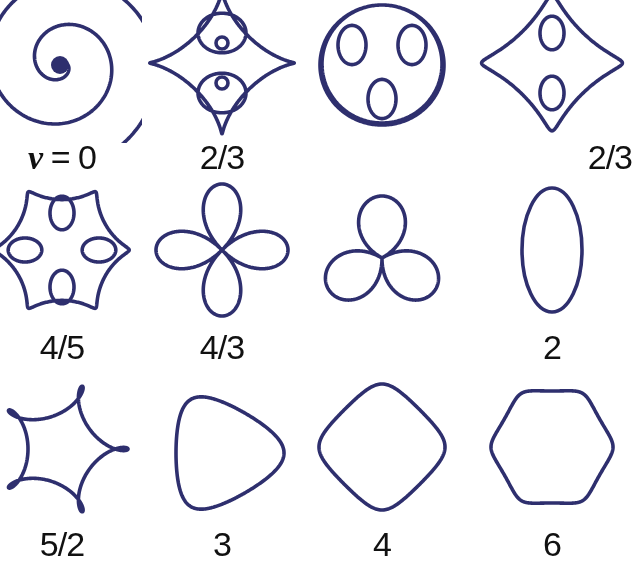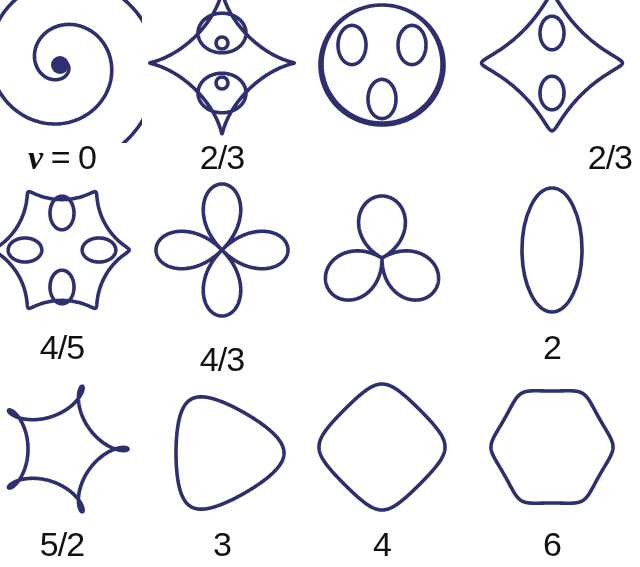--- a/index.html
+++ b/index.html
@@ -40,21 +40,21 @@
     <div class="cell" style="left: -18px; top: 170px; height: 200px;">
       <svg width="160" height="160">
         <path d="M147.20 80.00L147.19 80.18L147.14 80.35L147.07 80.53L146.96 80.72L146.83 80.90L146.67 81.10L146.48 81.30L146.27 81.50L146.02 81.72L145.75 81.95L145.46 82.18L145.13 82.43L144.78 82.69L144.41 82.97L144.02 83.26L143.60 83.56L143.16 83.88L142.70 84.22L142.21 84.58L141.72 84.95L141.20 85.34L140.66 85.75L140.11 86.18L139.55 86.63L138.97 87.10L138.38 87.60L137.78 88.11L137.17 88.64L136.55 89.20L135.92 89.77L135.29 90.37L134.65 90.98L134.01 91.62L133.37 92.28L132.72 92.96L132.08 93.66L131.43 94.37L130.79 95.11L130.15 95.87L129.52 96.64L128.89 97.43L128.27 98.24L127.65 99.06L127.05 99.90L126.45 100.75L125.87 101.62L125.29 102.50L124.73 103.39L124.18 104.29L123.65 105.20L123.13 106.12L122.62 107.04L122.13 107.97L121.66 108.91L121.20 109.85L120.76 110.79L120.34 111.74L119.93 112.68L119.54 113.62L119.17 114.56L118.82 115.50L118.48 116.43L118.16 117.35L117.86 118.27L117.58 119.18L117.32 120.08L117.07 120.96L116.84 121.84L116.62 122.70L116.42 123.54L116.24 124.38L116.07 125.19L115.91 125.98L115.77 126.76L115.64 127.52L115.52 128.25L115.41 128.97L115.31 129.66L115.23 130.33L115.14 130.97L115.07 131.59L115.00 132.19L114.94 132.75L114.88 133.30L114.83 133.81L114.78 134.30L114.72 134.76L114.67 135.19L114.62 135.59L114.56 135.97L114.50 136.32L114.44 136.64L114.36 136.93L114.29 137.19L114.20 137.43L114.10 137.64L114.00 137.82L113.88 137.97L113.75 138.10L113.60 138.20L113.44 138.27L113.26 138.32L113.07 138.35L112.86 138.35L112.63 138.33L112.39 138.29L112.12 138.23L111.83 138.14L111.52 138.04L111.19 137.92L110.84 137.78L110.46 137.62L110.06 137.45L109.63 137.27L109.19 137.07L108.71 136.86L108.21 136.64L107.69 136.41L107.14 136.17L106.57 135.92L105.97 135.67L105.35 135.41L104.70 135.15L104.03 134.89L103.33 134.62L102.61 134.36L101.87 134.09L101.10 133.83L100.31 133.57L99.50 133.32L98.67 133.06L97.81 132.82L96.94 132.58L96.05 132.36L95.14 132.14L94.21 131.93L93.27 131.73L92.31 131.54L91.33 131.37L90.35 131.20L89.35 131.05L88.34 130.92L87.32 130.80L86.29 130.70L85.25 130.61L84.21 130.53L83.16 130.47L82.11 130.43L81.06 130.41L80.00 130.40L78.94 130.41L77.89 130.43L76.84 130.47L75.79 130.53L74.75 130.61L73.71 130.70L72.68 130.80L71.66 130.92L70.65 131.05L69.65 131.20L68.67 131.37L67.69 131.54L66.73 131.73L65.79 131.93L64.86 132.14L63.95 132.36L63.06 132.58L62.19 132.82L61.33 133.06L60.50 133.32L59.69 133.57L58.90 133.83L58.13 134.09L57.39 134.36L56.67 134.62L55.97 134.89L55.30 135.15L54.65 135.41L54.03 135.67L53.43 135.92L52.86 136.17L52.31 136.41L51.79 136.64L51.29 136.86L50.81 137.07L50.37 137.27L49.94 137.45L49.54 137.62L49.16 137.78L48.81 137.92L48.48 138.04L48.17 138.14L47.88 138.23L47.61 138.29L47.37 138.33L47.14 138.35L46.93 138.35L46.74 138.32L46.56 138.27L46.40 138.20L46.25 138.10L46.12 137.97L46.00 137.82L45.90 137.64L45.80 137.43L45.71 137.19L45.64 136.93L45.56 136.64L45.50 136.32L45.44 135.97L45.38 135.59L45.33 135.19L45.28 134.76L45.22 134.30L45.17 133.81L45.12 133.30L45.06 132.75L45.00 132.19L44.93 131.59L44.86 130.97L44.77 130.33L44.69 129.66L44.59 128.97L44.48 128.25L44.36 127.52L44.23 126.76L44.09 125.98L43.93 125.19L43.76 124.38L43.58 123.54L43.38 122.70L43.16 121.84L42.93 120.96L42.68 120.08L42.42 119.18L42.14 118.27L41.84 117.35L41.52 116.43L41.18 115.50L40.83 114.56L40.46 113.62L40.07 112.68L39.66 111.74L39.24 110.79L38.80 109.85L38.34 108.91L37.87 107.97L37.38 107.04L36.87 106.12L36.35 105.20L35.82 104.29L35.27 103.39L34.71 102.50L34.13 101.62L33.55 100.75L32.95 99.90L32.35 99.06L31.73 98.24L31.11 97.43L30.48 96.64L29.85 95.87L29.21 95.11L28.57 94.37L27.92 93.66L27.28 92.96L26.63 92.28L25.99 91.62L25.35 90.98L24.71 90.37L24.08 89.77L23.45 89.20L22.83 88.64L22.22 88.11L21.62 87.60L21.03 87.10L20.45 86.63L19.89 86.18L19.34 85.75L18.80 85.34L18.28 84.95L17.79 84.58L17.30 84.22L16.84 83.88L16.40 83.56L15.98 83.26L15.59 82.97L15.22 82.69L14.87 82.43L14.54 82.18L14.25 81.95L13.98 81.72L13.73 81.50L13.52 81.30L13.33 81.10L13.17 80.90L13.04 80.72L12.93 80.53L12.86 80.35L12.81 80.18L12.80 80.00L12.81 79.82L12.86 79.65L12.93 79.47L13.04 79.28L13.17 79.10L13.33 78.90L13.52 78.70L13.73 78.50L13.98 78.28L14.25 78.05L14.54 77.82L14.87 77.57L15.22 77.31L15.59 77.03L15.98 76.74L16.40 76.44L16.84 76.12L17.30 75.78L17.79 75.42L18.28 75.05L18.80 74.66L19.34 74.25L19.89 73.82L20.45 73.37L21.03 72.90L21.62 72.40L22.22 71.89L22.83 71.36L23.45 70.80L24.08 70.23L24.71 69.63L25.35 69.02L25.99 68.38L26.63 67.72L27.28 67.04L27.92 66.34L28.57 65.63L29.21 64.89L29.85 64.13L30.48 63.36L31.11 62.57L31.73 61.76L32.35 60.94L32.95 60.10L33.55 59.25L34.13 58.38L34.71 57.50L35.27 56.61L35.82 55.71L36.35 54.80L36.87 53.88L37.38 52.96L37.87 52.03L38.34 51.09L38.80 50.15L39.24 49.21L39.66 48.26L40.07 47.32L40.46 46.38L40.83 45.44L41.18 44.50L41.52 43.57L41.84 42.65L42.14 41.73L42.42 40.82L42.68 39.92L42.93 39.04L43.16 38.16L43.38 37.30L43.58 36.46L43.76 35.62L43.93 34.81L44.09 34.02L44.23 33.24L44.36 32.48L44.48 31.75L44.59 31.03L44.69 30.34L44.77 29.67L44.86 29.03L44.93 28.41L45.00 27.81L45.06 27.25L45.12 26.70L45.17 26.19L45.22 25.70L45.28 25.24L45.33 24.81L45.38 24.41L45.44 24.03L45.50 23.68L45.56 23.36L45.64 23.07L45.71 22.81L45.80 22.57L45.90 22.36L46.00 22.18L46.12 22.03L46.25 21.90L46.40 21.80L46.56 21.73L46.74 21.68L46.93 21.65L47.14 21.65L47.37 21.67L47.61 21.71L47.88 21.77L48.17 21.86L48.48 21.96L48.81 22.08L49.16 22.22L49.54 22.38L49.94 22.55L50.37 22.73L50.81 22.93L51.29 23.14L51.79 23.36L52.31 23.59L52.86 23.83L53.43 24.08L54.03 24.33L54.65 24.59L55.30 24.85L55.97 25.11L56.67 25.38L57.39 25.64L58.13 25.91L58.90 26.17L59.69 26.43L60.50 26.68L61.33 26.94L62.19 27.18L63.06 27.42L63.95 27.64L64.86 27.86L65.79 28.07L66.73 28.27L67.69 28.46L68.67 28.63L69.65 28.80L70.65 28.95L71.66 29.08L72.68 29.20L73.71 29.30L74.75 29.39L75.79 29.47L76.84 29.53L77.89 29.57L78.94 29.59L80.00 29.60L81.06 29.59L82.11 29.57L83.16 29.53L84.21 29.47L85.25 29.39L86.29 29.30L87.32 29.20L88.34 29.08L89.35 28.95L90.35 28.80L91.33 28.63L92.31 28.46L93.27 28.27L94.21 28.07L95.14 27.86L96.05 27.64L96.94 27.42L97.81 27.18L98.67 26.94L99.50 26.68L100.31 26.43L101.10 26.17L101.87 25.91L102.61 25.64L103.33 25.38L104.03 25.11L104.70 24.85L105.35 24.59L105.97 24.33L106.57 24.08L107.14 23.83L107.69 23.59L108.21 23.36L108.71 23.14L109.19 22.93L109.63 22.73L110.06 22.55L110.46 22.38L110.84 22.22L111.19 22.08L111.52 21.96L111.83 21.86L112.12 21.77L112.39 21.71L112.63 21.67L112.86 21.65L113.07 21.65L113.26 21.68L113.44 21.73L113.60 21.80L113.75 21.90L113.88 22.03L114.00 22.18L114.10 22.36L114.20 22.57L114.29 22.81L114.36 23.07L114.44 23.36L114.50 23.68L114.56 24.03L114.62 24.41L114.67 24.81L114.72 25.24L114.78 25.70L114.83 26.19L114.88 26.70L114.94 27.25L115.00 27.81L115.07 28.41L115.14 29.03L115.23 29.67L115.31 30.34L115.41 31.03L115.52 31.75L115.64 32.48L115.77 33.24L115.91 34.02L116.07 34.81L116.24 35.62L116.42 36.46L116.62 37.30L116.84 38.16L117.07 39.04L117.32 39.92L117.58 40.82L117.86 41.73L118.16 42.65L118.48 43.57L118.82 44.50L119.17 45.44L119.54 46.38L119.93 47.32L120.34 48.26L120.76 49.21L121.20 50.15L121.66 51.09L122.13 52.03L122.62 52.96L123.13 53.88L123.65 54.80L124.18 55.71L124.73 56.61L125.29 57.50L125.87 58.38L126.45 59.25L127.05 60.10L127.65 60.94L128.27 61.76L128.89 62.57L129.52 63.36L130.15 64.13L130.79 64.89L131.43 65.63L132.08 66.34L132.72 67.04L133.37 67.72L134.01 68.38L134.65 69.02L135.29 69.63L135.92 70.23L136.55 70.80L137.17 71.36L137.78 71.89L138.38 72.40L138.97 72.90L139.55 73.37L140.11 73.82L140.66 74.25L141.20 74.66L141.72 75.05L142.21 75.42L142.70 75.78L143.16 76.12L143.60 76.44L144.02 76.74L144.41 77.03L144.78 77.31L145.13 77.57L145.46 77.82L145.75 78.05L146.02 78.28L146.27 78.50L146.48 78.70L146.67 78.90L146.83 79.10L146.96 79.28L147.07 79.47L147.14 79.65L147.19 79.82L147.20 80.00 M80.00 59.80L80.38 59.79L80.75 59.77L81.13 59.73L81.50 59.67L81.88 59.59L82.25 59.50L82.62 59.40L82.98 59.27L83.35 59.13L83.71 58.98L84.06 58.81L84.42 58.62L84.77 58.42L85.11 58.20L85.45 57.97L85.78 57.72L86.11 57.46L86.43 57.18L86.75 56.89L87.05 56.59L87.35 56.27L87.65 55.94L87.94 55.60L88.21 55.25L88.49 54.88L88.75 54.50L89.00 54.11L89.25 53.71L89.48 53.30L89.71 52.87L89.92 52.44L90.13 52.00L90.33 51.55L90.52 51.09L90.69 50.63L90.86 50.15L91.01 49.67L91.16 49.18L91.29 48.69L91.41 48.19L91.52 47.69L91.62 47.18L91.71 46.66L91.79 46.15L91.85 45.63L91.91 45.11L91.95 44.58L91.98 44.05L91.99 43.53L92.00 43.00L91.99 42.47L91.98 41.95L91.95 41.42L91.91 40.89L91.85 40.37L91.79 39.85L91.71 39.34L91.62 38.82L91.52 38.31L91.41 37.81L91.29 37.31L91.16 36.82L91.01 36.33L90.86 35.85L90.69 35.37L90.52 34.91L90.33 34.45L90.13 34.00L89.92 33.56L89.71 33.13L89.48 32.70L89.25 32.29L89.00 31.89L88.75 31.50L88.49 31.12L88.21 30.75L87.94 30.40L87.65 30.06L87.35 29.73L87.05 29.41L86.75 29.11L86.43 28.82L86.11 28.54L85.78 28.28L85.45 28.03L85.11 27.80L84.77 27.58L84.42 27.38L84.06 27.19L83.71 27.02L83.35 26.87L82.98 26.73L82.62 26.60L82.25 26.50L81.88 26.41L81.50 26.33L81.13 26.27L80.75 26.23L80.38 26.21L80.00 26.20L79.62 26.21L79.25 26.23L78.87 26.27L78.50 26.33L78.12 26.41L77.75 26.50L77.38 26.60L77.02 26.73L76.65 26.87L76.29 27.02L75.94 27.19L75.58 27.38L75.23 27.58L74.89 27.80L74.55 28.03L74.22 28.28L73.89 28.54L73.57 28.82L73.25 29.11L72.95 29.41L72.65 29.73L72.35 30.06L72.06 30.40L71.79 30.75L71.51 31.12L71.25 31.50L71.00 31.89L70.75 32.29L70.52 32.70L70.29 33.13L70.08 33.56L69.87 34.00L69.67 34.45L69.48 34.91L69.31 35.37L69.14 35.85L68.99 36.33L68.84 36.82L68.71 37.31L68.59 37.81L68.48 38.31L68.38 38.82L68.29 39.34L68.21 39.85L68.15 40.37L68.09 40.89L68.05 41.42L68.02 41.95L68.01 42.47L68.00 43.00L68.01 43.53L68.02 44.05L68.05 44.58L68.09 45.11L68.15 45.63L68.21 46.15L68.29 46.66L68.38 47.18L68.48 47.69L68.59 48.19L68.71 48.69L68.84 49.18L68.99 49.67L69.14 50.15L69.31 50.63L69.48 51.09L69.67 51.55L69.87 52.00L70.08 52.44L70.29 52.87L70.52 53.30L70.75 53.71L71.00 54.11L71.25 54.50L71.51 54.88L71.79 55.25L72.06 55.60L72.35 55.94L72.65 56.27L72.95 56.59L73.25 56.89L73.57 57.18L73.89 57.46L74.22 57.72L74.55 57.97L74.89 58.20L75.23 58.42L75.58 58.62L75.94 58.81L76.29 58.98L76.65 59.13L77.02 59.27L77.38 59.40L77.75 59.50L78.12 59.59L78.50 59.67L78.87 59.73L79.25 59.77L79.62 59.79L80.00 59.80 M80.00 100.20L80.38 100.21L80.75 100.23L81.13 100.27L81.50 100.33L81.88 100.41L82.25 100.50L82.62 100.60L82.98 100.73L83.35 100.87L83.71 101.02L84.06 101.19L84.42 101.38L84.77 101.58L85.11 101.80L85.45 102.03L85.78 102.28L86.11 102.54L86.43 102.82L86.75 103.11L87.05 103.41L87.35 103.73L87.65 104.06L87.94 104.40L88.21 104.75L88.49 105.12L88.75 105.50L89.00 105.89L89.25 106.29L89.48 106.70L89.71 107.13L89.92 107.56L90.13 108.00L90.33 108.45L90.52 108.91L90.69 109.37L90.86 109.85L91.01 110.33L91.16 110.82L91.29 111.31L91.41 111.81L91.52 112.31L91.62 112.82L91.71 113.34L91.79 113.85L91.85 114.37L91.91 114.89L91.95 115.42L91.98 115.95L91.99 116.47L92.00 117.00L91.99 117.53L91.98 118.05L91.95 118.58L91.91 119.11L91.85 119.63L91.79 120.15L91.71 120.66L91.62 121.18L91.52 121.69L91.41 122.19L91.29 122.69L91.16 123.18L91.01 123.67L90.86 124.15L90.69 124.63L90.52 125.09L90.33 125.55L90.13 126.00L89.92 126.44L89.71 126.87L89.48 127.30L89.25 127.71L89.00 128.11L88.75 128.50L88.49 128.88L88.21 129.25L87.94 129.60L87.65 129.94L87.35 130.27L87.05 130.59L86.75 130.89L86.43 131.18L86.11 131.46L85.78 131.72L85.45 131.97L85.11 132.20L84.77 132.42L84.42 132.62L84.06 132.81L83.71 132.98L83.35 133.13L82.98 133.27L82.62 133.40L82.25 133.50L81.88 133.59L81.50 133.67L81.13 133.73L80.75 133.77L80.38 133.79L80.00 133.80L79.62 133.79L79.25 133.77L78.87 133.73L78.50 133.67L78.12 133.59L77.75 133.50L77.38 133.40L77.02 133.27L76.65 133.13L76.29 132.98L75.94 132.81L75.58 132.62L75.23 132.42L74.89 132.20L74.55 131.97L74.22 131.72L73.89 131.46L73.57 131.18L73.25 130.89L72.95 130.59L72.65 130.27L72.35 129.94L72.06 129.60L71.79 129.25L71.51 128.88L71.25 128.50L71.00 128.11L70.75 127.71L70.52 127.30L70.29 126.87L70.08 126.44L69.87 126.00L69.67 125.55L69.48 125.09L69.31 124.63L69.14 124.15L68.99 123.67L68.84 123.18L68.71 122.69L68.59 122.19L68.48 121.69L68.38 121.18L68.29 120.66L68.21 120.15L68.15 119.63L68.09 119.11L68.05 118.58L68.02 118.05L68.01 117.53L68.00 117.00L68.01 116.47L68.02 115.95L68.05 115.42L68.09 114.89L68.15 114.37L68.21 113.85L68.29 113.34L68.38 112.82L68.48 112.31L68.59 111.81L68.71 111.31L68.84 110.82L68.99 110.33L69.14 109.85L69.31 109.37L69.48 108.91L69.67 108.45L69.87 108.00L70.08 107.56L70.29 107.13L70.52 106.70L70.75 106.29L71.00 105.89L71.25 105.50L71.51 105.12L71.79 104.75L72.06 104.40L72.35 104.06L72.65 103.73L72.95 103.41L73.25 103.11L73.57 102.82L73.89 102.54L74.22 102.28L74.55 102.03L74.89 101.80L75.23 101.58L75.58 101.38L75.94 101.19L76.29 101.02L76.65 100.87L77.02 100.73L77.38 100.60L77.75 100.50L78.12 100.41L78.50 100.33L78.87 100.27L79.25 100.23L79.62 100.21L80.00 100.20 M59.80 80.00L59.79 80.38L59.77 80.75L59.73 81.13L59.67 81.50L59.59 81.88L59.50 82.25L59.40 82.62L59.27 82.98L59.13 83.35L58.98 83.71L58.81 84.06L58.62 84.42L58.42 84.77L58.20 85.11L57.97 85.45L57.72 85.78L57.46 86.11L57.18 86.43L56.89 86.75L56.59 87.05L56.27 87.35L55.94 87.65L55.60 87.94L55.25 88.21L54.88 88.49L54.50 88.75L54.11 89.00L53.71 89.25L53.30 89.48L52.87 89.71L52.44 89.92L52.00 90.13L51.55 90.33L51.09 90.52L50.63 90.69L50.15 90.86L49.67 91.01L49.18 91.16L48.69 91.29L48.19 91.41L47.69 91.52L47.18 91.62L46.66 91.71L46.15 91.79L45.63 91.85L45.11 91.91L44.58 91.95L44.05 91.98L43.53 91.99L43.00 92.00L42.47 91.99L41.95 91.98L41.42 91.95L40.89 91.91L40.37 91.85L39.85 91.79L39.34 91.71L38.82 91.62L38.31 91.52L37.81 91.41L37.31 91.29L36.82 91.16L36.33 91.01L35.85 90.86L35.37 90.69L34.91 90.52L34.45 90.33L34.00 90.13L33.56 89.92L33.13 89.71L32.70 89.48L32.29 89.25L31.89 89.00L31.50 88.75L31.12 88.49L30.75 88.21L30.40 87.94L30.06 87.65L29.73 87.35L29.41 87.05L29.11 86.75L28.82 86.43L28.54 86.11L28.28 85.78L28.03 85.45L27.80 85.11L27.58 84.77L27.38 84.42L27.19 84.06L27.02 83.71L26.87 83.35L26.73 82.98L26.60 82.62L26.50 82.25L26.41 81.88L26.33 81.50L26.27 81.13L26.23 80.75L26.21 80.38L26.20 80.00L26.21 79.62L26.23 79.25L26.27 78.87L26.33 78.50L26.41 78.12L26.50 77.75L26.60 77.38L26.73 77.02L26.87 76.65L27.02 76.29L27.19 75.94L27.38 75.58L27.58 75.23L27.80 74.89L28.03 74.55L28.28 74.22L28.54 73.89L28.82 73.57L29.11 73.25L29.41 72.95L29.73 72.65L30.06 72.35L30.40 72.06L30.75 71.79L31.12 71.51L31.50 71.25L31.89 71.00L32.29 70.75L32.70 70.52L33.13 70.29L33.56 70.08L34.00 69.87L34.45 69.67L34.91 69.48L35.37 69.31L35.85 69.14L36.33 68.99L36.82 68.84L37.31 68.71L37.81 68.59L38.31 68.48L38.82 68.38L39.34 68.29L39.85 68.21L40.37 68.15L40.89 68.09L41.42 68.05L41.95 68.02L42.47 68.01L43.00 68.00L43.53 68.01L44.05 68.02L44.58 68.05L45.11 68.09L45.63 68.15L46.15 68.21L46.66 68.29L47.18 68.38L47.69 68.48L48.19 68.59L48.69 68.71L49.18 68.84L49.67 68.99L50.15 69.14L50.63 69.31L51.09 69.48L51.55 69.67L52.00 69.87L52.44 70.08L52.87 70.29L53.30 70.52L53.71 70.75L54.11 71.00L54.50 71.25L54.88 71.51L55.25 71.79L55.60 72.06L55.94 72.35L56.27 72.65L56.59 72.95L56.89 73.25L57.18 73.57L57.46 73.89L57.72 74.22L57.97 74.55L58.20 74.89L58.42 75.23L58.62 75.58L58.81 75.94L58.98 76.29L59.13 76.65L59.27 77.02L59.40 77.38L59.50 77.75L59.59 78.12L59.67 78.50L59.73 78.87L59.77 79.25L59.79 79.62L59.80 80.00 M133.80 80.00L133.79 80.38L133.77 80.75L133.73 81.13L133.67 81.50L133.59 81.88L133.50 82.25L133.40 82.62L133.27 82.98L133.13 83.35L132.98 83.71L132.81 84.06L132.62 84.42L132.42 84.77L132.20 85.11L131.97 85.45L131.72 85.78L131.46 86.11L131.18 86.43L130.89 86.75L130.59 87.05L130.27 87.35L129.94 87.65L129.60 87.94L129.25 88.21L128.88 88.49L128.50 88.75L128.11 89.00L127.71 89.25L127.30 89.48L126.87 89.71L126.44 89.92L126.00 90.13L125.55 90.33L125.09 90.52L124.63 90.69L124.15 90.86L123.67 91.01L123.18 91.16L122.69 91.29L122.19 91.41L121.69 91.52L121.18 91.62L120.66 91.71L120.15 91.79L119.63 91.85L119.11 91.91L118.58 91.95L118.05 91.98L117.53 91.99L117.00 92.00L116.47 91.99L115.95 91.98L115.42 91.95L114.89 91.91L114.37 91.85L113.85 91.79L113.34 91.71L112.82 91.62L112.31 91.52L111.81 91.41L111.31 91.29L110.82 91.16L110.33 91.01L109.85 90.86L109.37 90.69L108.91 90.52L108.45 90.33L108.00 90.13L107.56 89.92L107.13 89.71L106.70 89.48L106.29 89.25L105.89 89.00L105.50 88.75L105.12 88.49L104.75 88.21L104.40 87.94L104.06 87.65L103.73 87.35L103.41 87.05L103.11 86.75L102.82 86.43L102.54 86.11L102.28 85.78L102.03 85.45L101.80 85.11L101.58 84.77L101.38 84.42L101.19 84.06L101.02 83.71L100.87 83.35L100.73 82.98L100.60 82.62L100.50 82.25L100.41 81.88L100.33 81.50L100.27 81.13L100.23 80.75L100.21 80.38L100.20 80.00L100.21 79.62L100.23 79.25L100.27 78.87L100.33 78.50L100.41 78.12L100.50 77.75L100.60 77.38L100.73 77.02L100.87 76.65L101.02 76.29L101.19 75.94L101.38 75.58L101.58 75.23L101.80 74.89L102.03 74.55L102.28 74.22L102.54 73.89L102.82 73.57L103.11 73.25L103.41 72.95L103.73 72.65L104.06 72.35L104.40 72.06L104.75 71.79L105.12 71.51L105.50 71.25L105.89 71.00L106.29 70.75L106.70 70.52L107.13 70.29L107.56 70.08L108.00 69.87L108.45 69.67L108.91 69.48L109.37 69.31L109.85 69.14L110.33 68.99L110.82 68.84L111.31 68.71L111.81 68.59L112.31 68.48L112.82 68.38L113.34 68.29L113.85 68.21L114.37 68.15L114.89 68.09L115.42 68.05L115.95 68.02L116.47 68.01L117.00 68.00L117.53 68.01L118.05 68.02L118.58 68.05L119.11 68.09L119.63 68.15L120.15 68.21L120.66 68.29L121.18 68.38L121.69 68.48L122.19 68.59L122.69 68.71L123.18 68.84L123.67 68.99L124.15 69.14L124.63 69.31L125.09 69.48L125.55 69.67L126.00 69.87L126.44 70.08L126.87 70.29L127.30 70.52L127.71 70.75L128.11 71.00L128.50 71.25L128.88 71.51L129.25 71.79L129.60 72.06L129.94 72.35L130.27 72.65L130.59 72.95L130.89 73.25L131.18 73.57L131.46 73.89L131.72 74.22L131.97 74.55L132.20 74.89L132.42 75.23L132.62 75.58L132.81 75.94L132.98 76.29L133.13 76.65L133.27 77.02L133.40 77.38L133.50 77.75L133.59 78.12L133.67 78.50L133.73 78.87L133.77 79.25L133.79 79.62L133.80 80.00" fill="none" stroke="#2e2f6e" stroke-width="3.6" stroke-linejoin="round" stroke-linecap="round"></path>
       </svg>
       <div class="label" style="top: 158px; left: 0px;">4/5</div>
     </div>
     <div class="cell" style="left: 142px; top: 170px; height: 200px;">
       <svg width="160" height="160">
         <path d="M146.00 80.00L145.99 80.52L145.96 81.04L145.92 81.55L145.85 82.07L145.77 82.58L145.66 83.10L145.54 83.61L145.40 84.11L145.24 84.62L145.07 85.12L144.87 85.62L144.66 86.11L144.43 86.60L144.18 87.09L143.91 87.56L143.63 88.04L143.32 88.51L143.00 88.97L142.66 89.42L142.31 89.87L141.94 90.31L141.55 90.74L141.14 91.17L140.72 91.58L140.28 91.99L139.82 92.39L139.35 92.78L138.87 93.16L138.36 93.53L137.85 93.89L137.31 94.24L136.76 94.57L136.20 94.90L135.62 95.22L135.03 95.52L134.43 95.81L133.81 96.09L133.17 96.36L132.53 96.61L131.87 96.85L131.20 97.08L130.51 97.29L129.82 97.50L129.11 97.68L128.39 97.85L127.66 98.01L126.92 98.15L126.17 98.28L125.41 98.39L124.64 98.49L123.86 98.57L123.07 98.64L122.27 98.69L121.46 98.72L120.64 98.74L119.82 98.74L118.99 98.72L118.15 98.69L117.30 98.64L116.45 98.57L115.59 98.49L114.73 98.39L113.86 98.27L112.99 98.13L112.11 97.98L111.22 97.81L110.33 97.62L109.44 97.41L108.55 97.19L107.65 96.94L106.75 96.68L105.84 96.40L104.94 96.10L104.03 95.78L103.12 95.45L102.21 95.09L101.29 94.72L100.38 94.32L99.47 93.91L98.56 93.48L97.64 93.03L96.73 92.56L95.82 92.07L94.91 91.56L93.99 91.03L93.08 90.48L92.17 89.91L91.27 89.32L90.36 88.71L89.45 88.07L88.54 87.41L87.64 86.73L86.73 86.03L85.82 85.29L84.90 84.53L83.98 83.74L83.05 82.91L82.10 82.04L81.12 81.10L80.00 80.00L81.10 81.12L82.04 82.10L82.91 83.05L83.74 83.98L84.53 84.90L85.29 85.82L86.03 86.73L86.73 87.64L87.41 88.54L88.07 89.45L88.71 90.36L89.32 91.27L89.91 92.17L90.48 93.08L91.03 93.99L91.56 94.91L92.07 95.82L92.56 96.73L93.03 97.64L93.48 98.56L93.91 99.47L94.32 100.38L94.72 101.29L95.09 102.21L95.45 103.12L95.78 104.03L96.10 104.94L96.40 105.84L96.68 106.75L96.94 107.65L97.19 108.55L97.41 109.44L97.62 110.33L97.81 111.22L97.98 112.11L98.13 112.99L98.27 113.86L98.39 114.73L98.49 115.59L98.57 116.45L98.64 117.30L98.69 118.15L98.72 118.99L98.74 119.82L98.74 120.64L98.72 121.46L98.69 122.27L98.64 123.07L98.57 123.86L98.49 124.64L98.39 125.41L98.28 126.17L98.15 126.92L98.01 127.66L97.85 128.39L97.68 129.11L97.50 129.82L97.29 130.51L97.08 131.20L96.85 131.87L96.61 132.53L96.36 133.17L96.09 133.81L95.81 134.43L95.52 135.03L95.22 135.62L94.90 136.20L94.57 136.76L94.24 137.31L93.89 137.85L93.53 138.36L93.16 138.87L92.78 139.35L92.39 139.82L91.99 140.28L91.58 140.72L91.17 141.14L90.74 141.55L90.31 141.94L89.87 142.31L89.42 142.66L88.97 143.00L88.51 143.32L88.04 143.63L87.56 143.91L87.09 144.18L86.60 144.43L86.11 144.66L85.62 144.87L85.12 145.07L84.62 145.24L84.11 145.40L83.61 145.54L83.10 145.66L82.58 145.77L82.07 145.85L81.55 145.92L81.04 145.96L80.52 145.99L80.00 146.00L79.48 145.99L78.96 145.96L78.45 145.92L77.93 145.85L77.42 145.77L76.90 145.66L76.39 145.54L75.89 145.40L75.38 145.24L74.88 145.07L74.38 144.87L73.89 144.66L73.40 144.43L72.91 144.18L72.44 143.91L71.96 143.63L71.49 143.32L71.03 143.00L70.58 142.66L70.13 142.31L69.69 141.94L69.26 141.55L68.83 141.14L68.42 140.72L68.01 140.28L67.61 139.82L67.22 139.35L66.84 138.87L66.47 138.36L66.11 137.85L65.76 137.31L65.43 136.76L65.10 136.20L64.78 135.62L64.48 135.03L64.19 134.43L63.91 133.81L63.64 133.17L63.39 132.53L63.15 131.87L62.92 131.20L62.71 130.51L62.50 129.82L62.32 129.11L62.15 128.39L61.99 127.66L61.85 126.92L61.72 126.17L61.61 125.41L61.51 124.64L61.43 123.86L61.36 123.07L61.31 122.27L61.28 121.46L61.26 120.64L61.26 119.82L61.28 118.99L61.31 118.15L61.36 117.30L61.43 116.45L61.51 115.59L61.61 114.73L61.73 113.86L61.87 112.99L62.02 112.11L62.19 111.22L62.38 110.33L62.59 109.44L62.81 108.55L63.06 107.65L63.32 106.75L63.60 105.84L63.90 104.94L64.22 104.03L64.55 103.12L64.91 102.21L65.28 101.29L65.68 100.38L66.09 99.47L66.52 98.56L66.97 97.64L67.44 96.73L67.93 95.82L68.44 94.91L68.97 93.99L69.52 93.08L70.09 92.17L70.68 91.27L71.29 90.36L71.93 89.45L72.59 88.54L73.27 87.64L73.97 86.73L74.71 85.82L75.47 84.90L76.26 83.98L77.09 83.05L77.96 82.10L78.90 81.12L80.00 80.00L78.88 81.10L77.90 82.04L76.95 82.91L76.02 83.74L75.10 84.53L74.18 85.29L73.27 86.03L72.36 86.73L71.46 87.41L70.55 88.07L69.64 88.71L68.73 89.32L67.83 89.91L66.92 90.48L66.01 91.03L65.09 91.56L64.18 92.07L63.27 92.56L62.36 93.03L61.44 93.48L60.53 93.91L59.62 94.32L58.71 94.72L57.79 95.09L56.88 95.45L55.97 95.78L55.06 96.10L54.16 96.40L53.25 96.68L52.35 96.94L51.45 97.19L50.56 97.41L49.67 97.62L48.78 97.81L47.89 97.98L47.01 98.13L46.14 98.27L45.27 98.39L44.41 98.49L43.55 98.57L42.70 98.64L41.85 98.69L41.01 98.72L40.18 98.74L39.36 98.74L38.54 98.72L37.73 98.69L36.93 98.64L36.14 98.57L35.36 98.49L34.59 98.39L33.83 98.28L33.08 98.15L32.34 98.01L31.61 97.85L30.89 97.68L30.18 97.50L29.49 97.29L28.80 97.08L28.13 96.85L27.47 96.61L26.83 96.36L26.19 96.09L25.57 95.81L24.97 95.52L24.38 95.22L23.80 94.90L23.24 94.57L22.69 94.24L22.15 93.89L21.64 93.53L21.13 93.16L20.65 92.78L20.18 92.39L19.72 91.99L19.28 91.58L18.86 91.17L18.45 90.74L18.06 90.31L17.69 89.87L17.34 89.42L17.00 88.97L16.68 88.51L16.37 88.04L16.09 87.56L15.82 87.09L15.57 86.60L15.34 86.11L15.13 85.62L14.93 85.12L14.76 84.62L14.60 84.11L14.46 83.61L14.34 83.10L14.23 82.58L14.15 82.07L14.08 81.55L14.04 81.04L14.01 80.52L14.00 80.00L14.01 79.48L14.04 78.96L14.08 78.45L14.15 77.93L14.23 77.42L14.34 76.90L14.46 76.39L14.60 75.89L14.76 75.38L14.93 74.88L15.13 74.38L15.34 73.89L15.57 73.40L15.82 72.91L16.09 72.44L16.37 71.96L16.68 71.49L17.00 71.03L17.34 70.58L17.69 70.13L18.06 69.69L18.45 69.26L18.86 68.83L19.28 68.42L19.72 68.01L20.18 67.61L20.65 67.22L21.13 66.84L21.64 66.47L22.15 66.11L22.69 65.76L23.24 65.43L23.80 65.10L24.38 64.78L24.97 64.48L25.57 64.19L26.19 63.91L26.83 63.64L27.47 63.39L28.13 63.15L28.80 62.92L29.49 62.71L30.18 62.50L30.89 62.32L31.61 62.15L32.34 61.99L33.08 61.85L33.83 61.72L34.59 61.61L35.36 61.51L36.14 61.43L36.93 61.36L37.73 61.31L38.54 61.28L39.36 61.26L40.18 61.26L41.01 61.28L41.85 61.31L42.70 61.36L43.55 61.43L44.41 61.51L45.27 61.61L46.14 61.73L47.01 61.87L47.89 62.02L48.78 62.19L49.67 62.38L50.56 62.59L51.45 62.81L52.35 63.06L53.25 63.32L54.16 63.60L55.06 63.90L55.97 64.22L56.88 64.55L57.79 64.91L58.71 65.28L59.62 65.68L60.53 66.09L61.44 66.52L62.36 66.97L63.27 67.44L64.18 67.93L65.09 68.44L66.01 68.97L66.92 69.52L67.83 70.09L68.73 70.68L69.64 71.29L70.55 71.93L71.46 72.59L72.36 73.27L73.27 73.97L74.18 74.71L75.10 75.47L76.02 76.26L76.95 77.09L77.90 77.96L78.88 78.90L80.00 80.00L78.90 78.88L77.96 77.90L77.09 76.95L76.26 76.02L75.47 75.10L74.71 74.18L73.97 73.27L73.27 72.36L72.59 71.46L71.93 70.55L71.29 69.64L70.68 68.73L70.09 67.83L69.52 66.92L68.97 66.01L68.44 65.09L67.93 64.18L67.44 63.27L66.97 62.36L66.52 61.44L66.09 60.53L65.68 59.62L65.28 58.71L64.91 57.79L64.55 56.88L64.22 55.97L63.90 55.06L63.60 54.16L63.32 53.25L63.06 52.35L62.81 51.45L62.59 50.56L62.38 49.67L62.19 48.78L62.02 47.89L61.87 47.01L61.73 46.14L61.61 45.27L61.51 44.41L61.43 43.55L61.36 42.70L61.31 41.85L61.28 41.01L61.26 40.18L61.26 39.36L61.28 38.54L61.31 37.73L61.36 36.93L61.43 36.14L61.51 35.36L61.61 34.59L61.72 33.83L61.85 33.08L61.99 32.34L62.15 31.61L62.32 30.89L62.50 30.18L62.71 29.49L62.92 28.80L63.15 28.13L63.39 27.47L63.64 26.83L63.91 26.19L64.19 25.57L64.48 24.97L64.78 24.38L65.10 23.80L65.43 23.24L65.76 22.69L66.11 22.15L66.47 21.64L66.84 21.13L67.22 20.65L67.61 20.18L68.01 19.72L68.42 19.28L68.83 18.86L69.26 18.45L69.69 18.06L70.13 17.69L70.58 17.34L71.03 17.00L71.49 16.68L71.96 16.37L72.44 16.09L72.91 15.82L73.40 15.57L73.89 15.34L74.38 15.13L74.88 14.93L75.38 14.76L75.89 14.60L76.39 14.46L76.90 14.34L77.42 14.23L77.93 14.15L78.45 14.08L78.96 14.04L79.48 14.01L80.00 14.00L80.52 14.01L81.04 14.04L81.55 14.08L82.07 14.15L82.58 14.23L83.10 14.34L83.61 14.46L84.11 14.60L84.62 14.76L85.12 14.93L85.62 15.13L86.11 15.34L86.60 15.57L87.09 15.82L87.56 16.09L88.04 16.37L88.51 16.68L88.97 17.00L89.42 17.34L89.87 17.69L90.31 18.06L90.74 18.45L91.17 18.86L91.58 19.28L91.99 19.72L92.39 20.18L92.78 20.65L93.16 21.13L93.53 21.64L93.89 22.15L94.24 22.69L94.57 23.24L94.90 23.80L95.22 24.38L95.52 24.97L95.81 25.57L96.09 26.19L96.36 26.83L96.61 27.47L96.85 28.13L97.08 28.80L97.29 29.49L97.50 30.18L97.68 30.89L97.85 31.61L98.01 32.34L98.15 33.08L98.28 33.83L98.39 34.59L98.49 35.36L98.57 36.14L98.64 36.93L98.69 37.73L98.72 38.54L98.74 39.36L98.74 40.18L98.72 41.01L98.69 41.85L98.64 42.70L98.57 43.55L98.49 44.41L98.39 45.27L98.27 46.14L98.13 47.01L97.98 47.89L97.81 48.78L97.62 49.67L97.41 50.56L97.19 51.45L96.94 52.35L96.68 53.25L96.40 54.16L96.10 55.06L95.78 55.97L95.45 56.88L95.09 57.79L94.72 58.71L94.32 59.62L93.91 60.53L93.48 61.44L93.03 62.36L92.56 63.27L92.07 64.18L91.56 65.09L91.03 66.01L90.48 66.92L89.91 67.83L89.32 68.73L88.71 69.64L88.07 70.55L87.41 71.46L86.73 72.36L86.03 73.27L85.29 74.18L84.53 75.10L83.74 76.02L82.91 76.95L82.04 77.90L81.10 78.88L80.00 80.00L81.12 78.90L82.10 77.96L83.05 77.09L83.98 76.26L84.90 75.47L85.82 74.71L86.73 73.97L87.64 73.27L88.54 72.59L89.45 71.93L90.36 71.29L91.27 70.68L92.17 70.09L93.08 69.52L93.99 68.97L94.91 68.44L95.82 67.93L96.73 67.44L97.64 66.97L98.56 66.52L99.47 66.09L100.38 65.68L101.29 65.28L102.21 64.91L103.12 64.55L104.03 64.22L104.94 63.90L105.84 63.60L106.75 63.32L107.65 63.06L108.55 62.81L109.44 62.59L110.33 62.38L111.22 62.19L112.11 62.02L112.99 61.87L113.86 61.73L114.73 61.61L115.59 61.51L116.45 61.43L117.30 61.36L118.15 61.31L118.99 61.28L119.82 61.26L120.64 61.26L121.46 61.28L122.27 61.31L123.07 61.36L123.86 61.43L124.64 61.51L125.41 61.61L126.17 61.72L126.92 61.85L127.66 61.99L128.39 62.15L129.11 62.32L129.82 62.50L130.51 62.71L131.20 62.92L131.87 63.15L132.53 63.39L133.17 63.64L133.81 63.91L134.43 64.19L135.03 64.48L135.62 64.78L136.20 65.10L136.76 65.43L137.31 65.76L137.85 66.11L138.36 66.47L138.87 66.84L139.35 67.22L139.82 67.61L140.28 68.01L140.72 68.42L141.14 68.83L141.55 69.26L141.94 69.69L142.31 70.13L142.66 70.58L143.00 71.03L143.32 71.49L143.63 71.96L143.91 72.44L144.18 72.91L144.43 73.40L144.66 73.89L144.87 74.38L145.07 74.88L145.24 75.38L145.40 75.89L145.54 76.39L145.66 76.90L145.77 77.42L145.85 77.93L145.92 78.45L145.96 78.96L145.99 79.48L146.00 80.00" fill="none" stroke="#2e2f6e" stroke-width="3.6" stroke-linejoin="round" stroke-linecap="round"></path>
       </svg>
-      <div class="label" style="top: 158px; left: 0px; margin-top: 12px;">4/3</div>
+      <div class="label" style="top: 158px; left: 0px;">4/3</div>
     </div>
     <div class="cell" style="left: 302px; top: 170px; height: 200px;">
       <svg width="160" height="160">
         <path d="M80.00 26.00L80.43 26.00L80.87 26.02L81.30 26.04L81.73 26.07L82.16 26.11L82.59 26.16L83.02 26.22L83.45 26.28L83.88 26.36L84.30 26.44L84.73 26.53L85.15 26.63L85.57 26.74L85.99 26.86L86.41 26.99L86.83 27.12L87.24 27.26L87.65 27.42L88.06 27.58L88.47 27.75L88.87 27.92L89.27 28.11L89.67 28.30L90.06 28.50L90.45 28.71L90.84 28.93L91.22 29.16L91.60 29.39L91.98 29.64L92.35 29.89L92.72 30.15L93.08 30.41L93.44 30.69L93.80 30.97L94.15 31.26L94.49 31.55L94.83 31.86L95.17 32.17L95.50 32.49L95.83 32.81L96.15 33.14L96.46 33.48L96.77 33.83L97.07 34.18L97.37 34.54L97.66 34.91L97.95 35.28L98.23 35.66L98.50 36.05L98.76 36.44L99.03 36.84L99.28 37.25L99.53 37.66L99.77 38.08L100.00 38.50L100.23 38.93L100.45 39.36L100.66 39.80L100.86 40.25L101.06 40.70L101.25 41.15L101.43 41.61L101.61 42.08L101.78 42.55L101.94 43.02L102.09 43.50L102.23 43.99L102.37 44.48L102.50 44.97L102.62 45.47L102.73 45.97L102.83 46.47L102.93 46.98L103.01 47.49L103.09 48.01L103.16 48.53L103.22 49.05L103.27 49.57L103.32 50.10L103.35 50.63L103.38 51.17L103.39 51.70L103.40 52.24L103.40 52.78L103.39 53.33L103.37 53.87L103.34 54.42L103.30 54.97L103.25 55.52L103.20 56.07L103.13 56.62L103.06 57.18L102.97 57.74L102.88 58.29L102.77 58.85L102.66 59.41L102.54 59.97L102.40 60.53L102.26 61.09L102.11 61.65L101.95 62.21L101.78 62.77L101.60 63.33L101.40 63.89L101.20 64.45L100.99 65.01L100.77 65.57L100.54 66.13L100.30 66.68L100.05 67.24L99.79 67.79L99.52 68.35L99.24 68.90L98.94 69.45L98.64 70.00L98.33 70.54L98.01 71.09L97.68 71.63L97.33 72.17L96.98 72.71L96.62 73.25L96.24 73.78L95.86 74.31L95.46 74.84L95.06 75.37L94.64 75.89L94.21 76.41L93.77 76.93L93.32 77.44L92.86 77.96L92.38 78.46L91.90 78.97L91.40 79.47L90.89 79.97L90.36 80.47L89.83 80.96L89.28 81.46L88.71 81.94L88.13 82.43L87.54 82.91L86.93 83.40L86.30 83.88L85.65 84.36L84.98 84.84L84.28 85.32L83.56 85.81L82.80 86.30L81.99 86.81L81.11 87.35L80.00 88.00L81.12 87.36L82.02 86.87L82.87 86.42L83.68 86.01L84.46 85.63L85.23 85.27L85.98 84.93L86.72 84.61L87.45 84.30L88.17 84.01L88.89 83.74L89.60 83.48L90.31 83.24L91.01 83.01L91.70 82.79L92.40 82.58L93.08 82.39L93.77 82.21L94.45 82.04L95.13 81.89L95.80 81.74L96.47 81.61L97.14 81.49L97.81 81.38L98.47 81.28L99.13 81.19L99.78 81.11L100.44 81.04L101.08 80.99L101.73 80.94L102.37 80.90L103.01 80.88L103.65 80.86L104.28 80.85L104.91 80.86L105.54 80.87L106.16 80.89L106.78 80.92L107.39 80.97L108.00 81.02L108.61 81.08L109.21 81.15L109.81 81.23L110.40 81.32L110.99 81.41L111.58 81.52L112.16 81.63L112.74 81.76L113.31 81.89L113.87 82.03L114.44 82.18L114.99 82.33L115.54 82.50L116.09 82.67L116.63 82.85L117.17 83.04L117.70 83.24L118.22 83.44L118.74 83.65L119.25 83.87L119.76 84.10L120.26 84.34L120.75 84.58L121.24 84.83L121.72 85.08L122.20 85.35L122.67 85.61L123.13 85.89L123.59 86.17L124.04 86.46L124.48 86.76L124.91 87.06L125.34 87.37L125.77 87.68L126.18 88.00L126.59 88.33L126.99 88.66L127.38 88.99L127.77 89.33L128.14 89.68L128.51 90.03L128.88 90.39L129.23 90.75L129.58 91.12L129.92 91.49L130.25 91.87L130.57 92.25L130.89 92.63L131.20 93.02L131.50 93.41L131.79 93.81L132.07 94.21L132.34 94.61L132.61 95.02L132.87 95.43L133.12 95.84L133.36 96.26L133.59 96.68L133.82 97.10L134.03 97.53L134.24 97.95L134.44 98.38L134.63 98.82L134.81 99.25L134.98 99.69L135.14 100.12L135.30 100.56L135.44 101.00L135.58 101.45L135.71 101.89L135.83 102.33L135.94 102.78L136.04 103.23L136.13 103.67L136.22 104.12L136.29 104.57L136.36 105.02L136.42 105.46L136.46 105.91L136.50 106.36L136.53 106.81L136.56 107.25L136.57 107.70L136.57 108.14L136.57 108.59L136.56 109.03L136.53 109.48L136.50 109.92L136.46 110.36L136.42 110.79L136.36 111.23L136.29 111.66L136.22 112.10L136.14 112.53L136.05 112.95L135.95 113.38L135.84 113.80L135.72 114.22L135.60 114.64L135.47 115.05L135.32 115.46L135.18 115.87L135.02 116.28L134.85 116.68L134.68 117.07L134.50 117.47L134.31 117.86L134.11 118.24L133.91 118.62L133.69 119.00L133.47 119.37L133.25 119.74L133.01 120.10L132.77 120.46L132.52 120.82L132.26 121.17L132.00 121.51L131.72 121.85L131.45 122.18L131.16 122.51L130.87 122.83L130.57 123.15L130.26 123.46L129.95 123.76L129.63 124.06L129.31 124.35L128.98 124.64L128.64 124.92L128.30 125.19L127.95 125.46L127.59 125.72L127.23 125.98L126.87 126.22L126.49 126.46L126.12 126.70L125.73 126.92L125.34 127.14L124.95 127.35L124.55 127.56L124.15 127.75L123.74 127.94L123.33 128.13L122.91 128.30L122.49 128.47L122.07 128.62L121.64 128.78L121.21 128.92L120.77 129.05L120.33 129.18L119.88 129.30L119.43 129.41L118.98 129.51L118.53 129.61L118.07 129.69L117.61 129.77L117.15 129.84L116.68 129.90L116.21 129.95L115.74 129.99L115.27 130.03L114.79 130.05L114.31 130.07L113.83 130.08L113.35 130.08L112.87 130.07L112.38 130.05L111.90 130.03L111.41 129.99L110.92 129.94L110.44 129.89L109.95 129.83L109.46 129.76L108.96 129.67L108.47 129.58L107.98 129.49L107.49 129.38L107.00 129.26L106.51 129.13L106.02 129.00L105.53 128.85L105.04 128.70L104.55 128.54L104.06 128.36L103.58 128.18L103.09 127.99L102.61 127.79L102.12 127.59L101.64 127.37L101.16 127.14L100.69 126.91L100.21 126.66L99.74 126.41L99.27 126.14L98.80 125.87L98.33 125.59L97.87 125.30L97.41 125.00L96.96 124.70L96.50 124.38L96.05 124.05L95.61 123.72L95.16 123.38L94.72 123.03L94.29 122.67L93.86 122.30L93.43 121.92L93.01 121.53L92.59 121.14L92.17 120.73L91.76 120.32L91.36 119.90L90.96 119.47L90.57 119.04L90.18 118.59L89.79 118.14L89.41 117.67L89.04 117.20L88.67 116.72L88.31 116.24L87.96 115.74L87.61 115.24L87.26 114.73L86.92 114.21L86.59 113.68L86.27 113.15L85.95 112.60L85.64 112.05L85.34 111.49L85.04 110.93L84.75 110.35L84.47 109.77L84.19 109.18L83.93 108.58L83.67 107.97L83.41 107.35L83.17 106.73L82.93 106.10L82.70 105.46L82.48 104.81L82.27 104.16L82.07 103.49L81.87 102.82L81.69 102.13L81.51 101.44L81.34 100.74L81.18 100.03L81.03 99.31L80.89 98.57L80.76 97.83L80.63 97.07L80.52 96.30L80.42 95.52L80.33 94.71L80.25 93.89L80.18 93.05L80.12 92.18L80.07 91.27L80.03 90.32L80.01 89.29L80.00 88.00L79.99 89.29L79.97 90.32L79.93 91.27L79.88 92.18L79.82 93.05L79.75 93.89L79.67 94.71L79.58 95.52L79.48 96.30L79.37 97.07L79.24 97.83L79.11 98.57L78.97 99.31L78.82 100.03L78.66 100.74L78.49 101.44L78.31 102.13L78.13 102.82L77.93 103.49L77.73 104.16L77.52 104.81L77.30 105.46L77.07 106.10L76.83 106.73L76.59 107.35L76.33 107.97L76.07 108.58L75.81 109.18L75.53 109.77L75.25 110.35L74.96 110.93L74.66 111.49L74.36 112.05L74.05 112.60L73.73 113.15L73.41 113.68L73.08 114.21L72.74 114.73L72.39 115.24L72.04 115.74L71.69 116.24L71.33 116.72L70.96 117.20L70.59 117.67L70.21 118.14L69.82 118.59L69.43 119.04L69.04 119.47L68.64 119.90L68.24 120.32L67.83 120.73L67.41 121.14L66.99 121.53L66.57 121.92L66.14 122.30L65.71 122.67L65.28 123.03L64.84 123.38L64.39 123.72L63.95 124.05L63.50 124.38L63.04 124.70L62.59 125.00L62.13 125.30L61.67 125.59L61.20 125.87L60.73 126.14L60.26 126.41L59.79 126.66L59.31 126.91L58.84 127.14L58.36 127.37L57.88 127.59L57.39 127.79L56.91 127.99L56.42 128.18L55.94 128.36L55.45 128.54L54.96 128.70L54.47 128.85L53.98 129.00L53.49 129.13L53.00 129.26L52.51 129.38L52.02 129.49L51.53 129.58L51.04 129.67L50.54 129.76L50.05 129.83L49.56 129.89L49.08 129.94L48.59 129.99L48.10 130.03L47.62 130.05L47.13 130.07L46.65 130.08L46.17 130.08L45.69 130.07L45.21 130.05L44.73 130.03L44.26 129.99L43.79 129.95L43.32 129.90L42.85 129.84L42.39 129.77L41.93 129.69L41.47 129.61L41.02 129.51L40.57 129.41L40.12 129.30L39.67 129.18L39.23 129.05L38.79 128.92L38.36 128.78L37.93 128.62L37.51 128.47L37.09 128.30L36.67 128.13L36.26 127.94L35.85 127.75L35.45 127.56L35.05 127.35L34.66 127.14L34.27 126.92L33.88 126.70L33.51 126.46L33.13 126.22L32.77 125.98L32.41 125.72L32.05 125.46L31.70 125.19L31.36 124.92L31.02 124.64L30.69 124.35L30.37 124.06L30.05 123.76L29.74 123.46L29.43 123.15L29.13 122.83L28.84 122.51L28.55 122.18L28.28 121.85L28.00 121.51L27.74 121.17L27.48 120.82L27.23 120.46L26.99 120.10L26.75 119.74L26.53 119.37L26.31 119.00L26.09 118.62L25.89 118.24L25.69 117.86L25.50 117.47L25.32 117.07L25.15 116.68L24.98 116.28L24.82 115.87L24.68 115.46L24.53 115.05L24.40 114.64L24.28 114.22L24.16 113.80L24.05 113.38L23.95 112.95L23.86 112.53L23.78 112.10L23.71 111.66L23.64 111.23L23.58 110.79L23.54 110.36L23.50 109.92L23.47 109.48L23.44 109.03L23.43 108.59L23.43 108.14L23.43 107.70L23.44 107.25L23.47 106.81L23.50 106.36L23.54 105.91L23.58 105.46L23.64 105.02L23.71 104.57L23.78 104.12L23.87 103.67L23.96 103.23L24.06 102.78L24.17 102.33L24.29 101.89L24.42 101.45L24.56 101.00L24.70 100.56L24.86 100.12L25.02 99.69L25.19 99.25L25.37 98.82L25.56 98.38L25.76 97.95L25.97 97.53L26.18 97.10L26.41 96.68L26.64 96.26L26.88 95.84L27.13 95.43L27.39 95.02L27.66 94.61L27.93 94.21L28.21 93.81L28.50 93.41L28.80 93.02L29.11 92.63L29.43 92.25L29.75 91.87L30.08 91.49L30.42 91.12L30.77 90.75L31.12 90.39L31.49 90.03L31.86 89.68L32.23 89.33L32.62 88.99L33.01 88.66L33.41 88.33L33.82 88.00L34.23 87.68L34.66 87.37L35.09 87.06L35.52 86.76L35.96 86.46L36.41 86.17L36.87 85.89L37.33 85.61L37.80 85.35L38.28 85.08L38.76 84.83L39.25 84.58L39.74 84.34L40.24 84.10L40.75 83.87L41.26 83.65L41.78 83.44L42.30 83.24L42.83 83.04L43.37 82.85L43.91 82.67L44.46 82.50L45.01 82.33L45.56 82.18L46.13 82.03L46.69 81.89L47.26 81.76L47.84 81.63L48.42 81.52L49.01 81.41L49.60 81.32L50.19 81.23L50.79 81.15L51.39 81.08L52.00 81.02L52.61 80.97L53.22 80.92L53.84 80.89L54.46 80.87L55.09 80.86L55.72 80.85L56.35 80.86L56.99 80.88L57.63 80.90L58.27 80.94L58.92 80.99L59.56 81.04L60.22 81.11L60.87 81.19L61.53 81.28L62.19 81.38L62.86 81.49L63.53 81.61L64.20 81.74L64.87 81.89L65.55 82.04L66.23 82.21L66.92 82.39L67.60 82.58L68.30 82.79L68.99 83.01L69.69 83.24L70.40 83.48L71.11 83.74L71.83 84.01L72.55 84.30L73.28 84.61L74.02 84.93L74.77 85.27L75.54 85.63L76.32 86.01L77.13 86.42L77.98 86.87L78.88 87.36L80.00 88.00L78.89 87.35L78.01 86.81L77.20 86.30L76.44 85.81L75.72 85.32L75.02 84.84L74.35 84.36L73.70 83.88L73.07 83.40L72.46 82.91L71.87 82.43L71.29 81.94L70.72 81.46L70.17 80.96L69.64 80.47L69.11 79.97L68.60 79.47L68.10 78.97L67.62 78.46L67.14 77.96L66.68 77.44L66.23 76.93L65.79 76.41L65.36 75.89L64.94 75.37L64.54 74.84L64.14 74.31L63.76 73.78L63.38 73.25L63.02 72.71L62.67 72.17L62.32 71.63L61.99 71.09L61.67 70.54L61.36 70.00L61.06 69.45L60.76 68.90L60.48 68.35L60.21 67.79L59.95 67.24L59.70 66.68L59.46 66.13L59.23 65.57L59.01 65.01L58.80 64.45L58.60 63.89L58.40 63.33L58.22 62.77L58.05 62.21L57.89 61.65L57.74 61.09L57.60 60.53L57.46 59.97L57.34 59.41L57.23 58.85L57.12 58.29L57.03 57.74L56.94 57.18L56.87 56.62L56.80 56.07L56.75 55.52L56.70 54.97L56.66 54.42L56.63 53.87L56.61 53.33L56.60 52.78L56.60 52.24L56.61 51.70L56.62 51.17L56.65 50.63L56.68 50.10L56.73 49.57L56.78 49.05L56.84 48.53L56.91 48.01L56.99 47.49L57.07 46.98L57.17 46.47L57.27 45.97L57.38 45.47L57.50 44.97L57.63 44.48L57.77 43.99L57.91 43.50L58.06 43.02L58.22 42.55L58.39 42.08L58.57 41.61L58.75 41.15L58.94 40.70L59.14 40.25L59.34 39.80L59.55 39.36L59.77 38.93L60.00 38.50L60.23 38.08L60.47 37.66L60.72 37.25L60.97 36.84L61.24 36.44L61.50 36.05L61.77 35.66L62.05 35.28L62.34 34.91L62.63 34.54L62.93 34.18L63.23 33.83L63.54 33.48L63.85 33.14L64.17 32.81L64.50 32.49L64.83 32.17L65.17 31.86L65.51 31.55L65.85 31.26L66.20 30.97L66.56 30.69L66.92 30.41L67.28 30.15L67.65 29.89L68.02 29.64L68.40 29.39L68.78 29.16L69.16 28.93L69.55 28.71L69.94 28.50L70.33 28.30L70.73 28.11L71.13 27.92L71.53 27.75L71.94 27.58L72.35 27.42L72.76 27.26L73.17 27.12L73.59 26.99L74.01 26.86L74.43 26.74L74.85 26.63L75.27 26.53L75.70 26.44L76.12 26.36L76.55 26.28L76.98 26.22L77.41 26.16L77.84 26.11L78.27 26.07L78.70 26.04L79.13 26.02L79.57 26.00L80.00 26.00" fill="none" stroke="#2e2f6e" stroke-width="3.6" stroke-linejoin="round" stroke-linecap="round"></path>
       </svg>
     </div>
     <div class="cell" style="left: 472px; top: 170px; height: 200px;">
       <svg width="160" height="160">
         <path d="M50 80a30 62 0 1 0 60 0a30 62 0 1 0 -60 0" fill="none" stroke="#2e2f6e" stroke-width="3.6" stroke-linejoin="round" stroke-linecap="round"></path>
       </svg>

